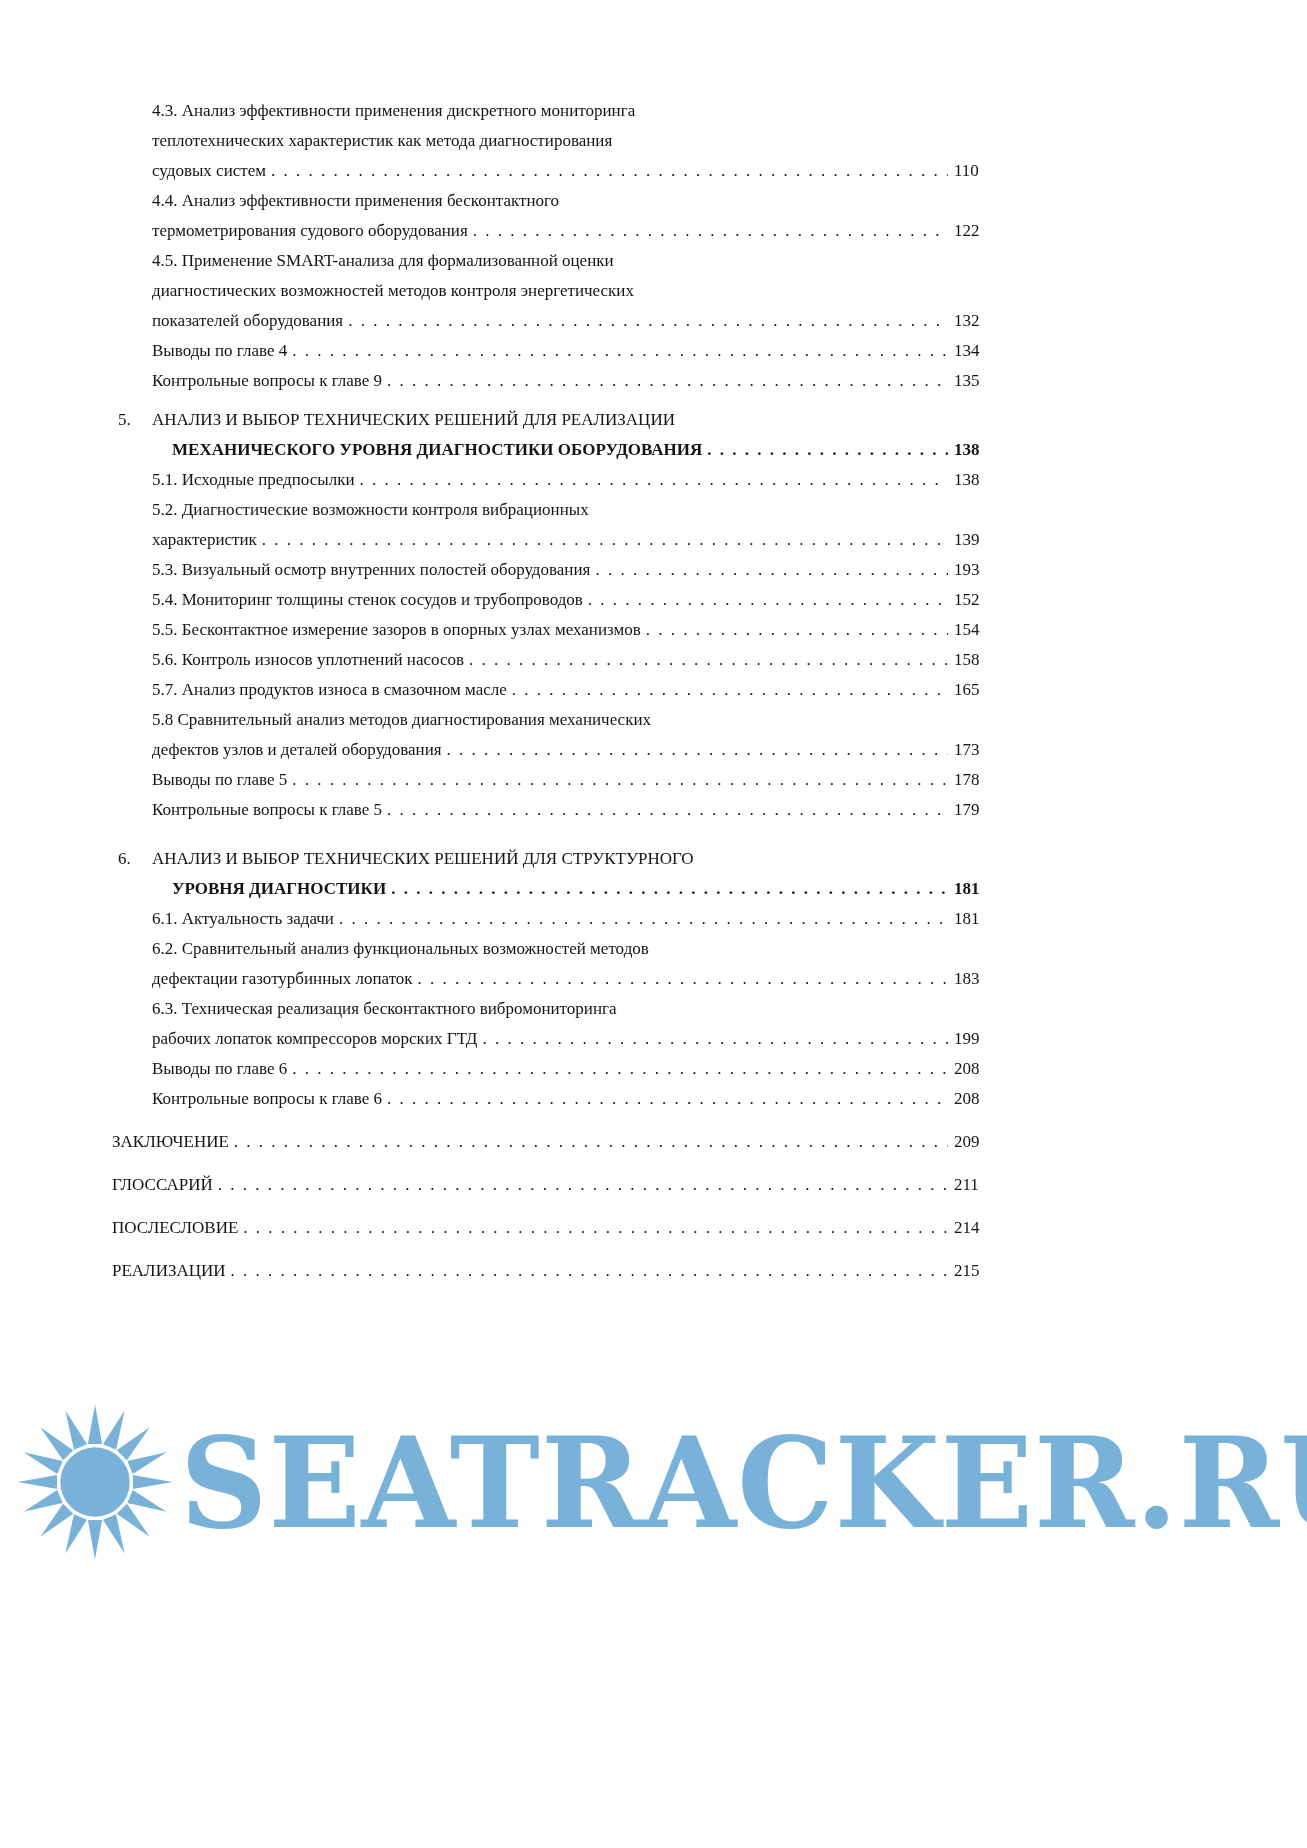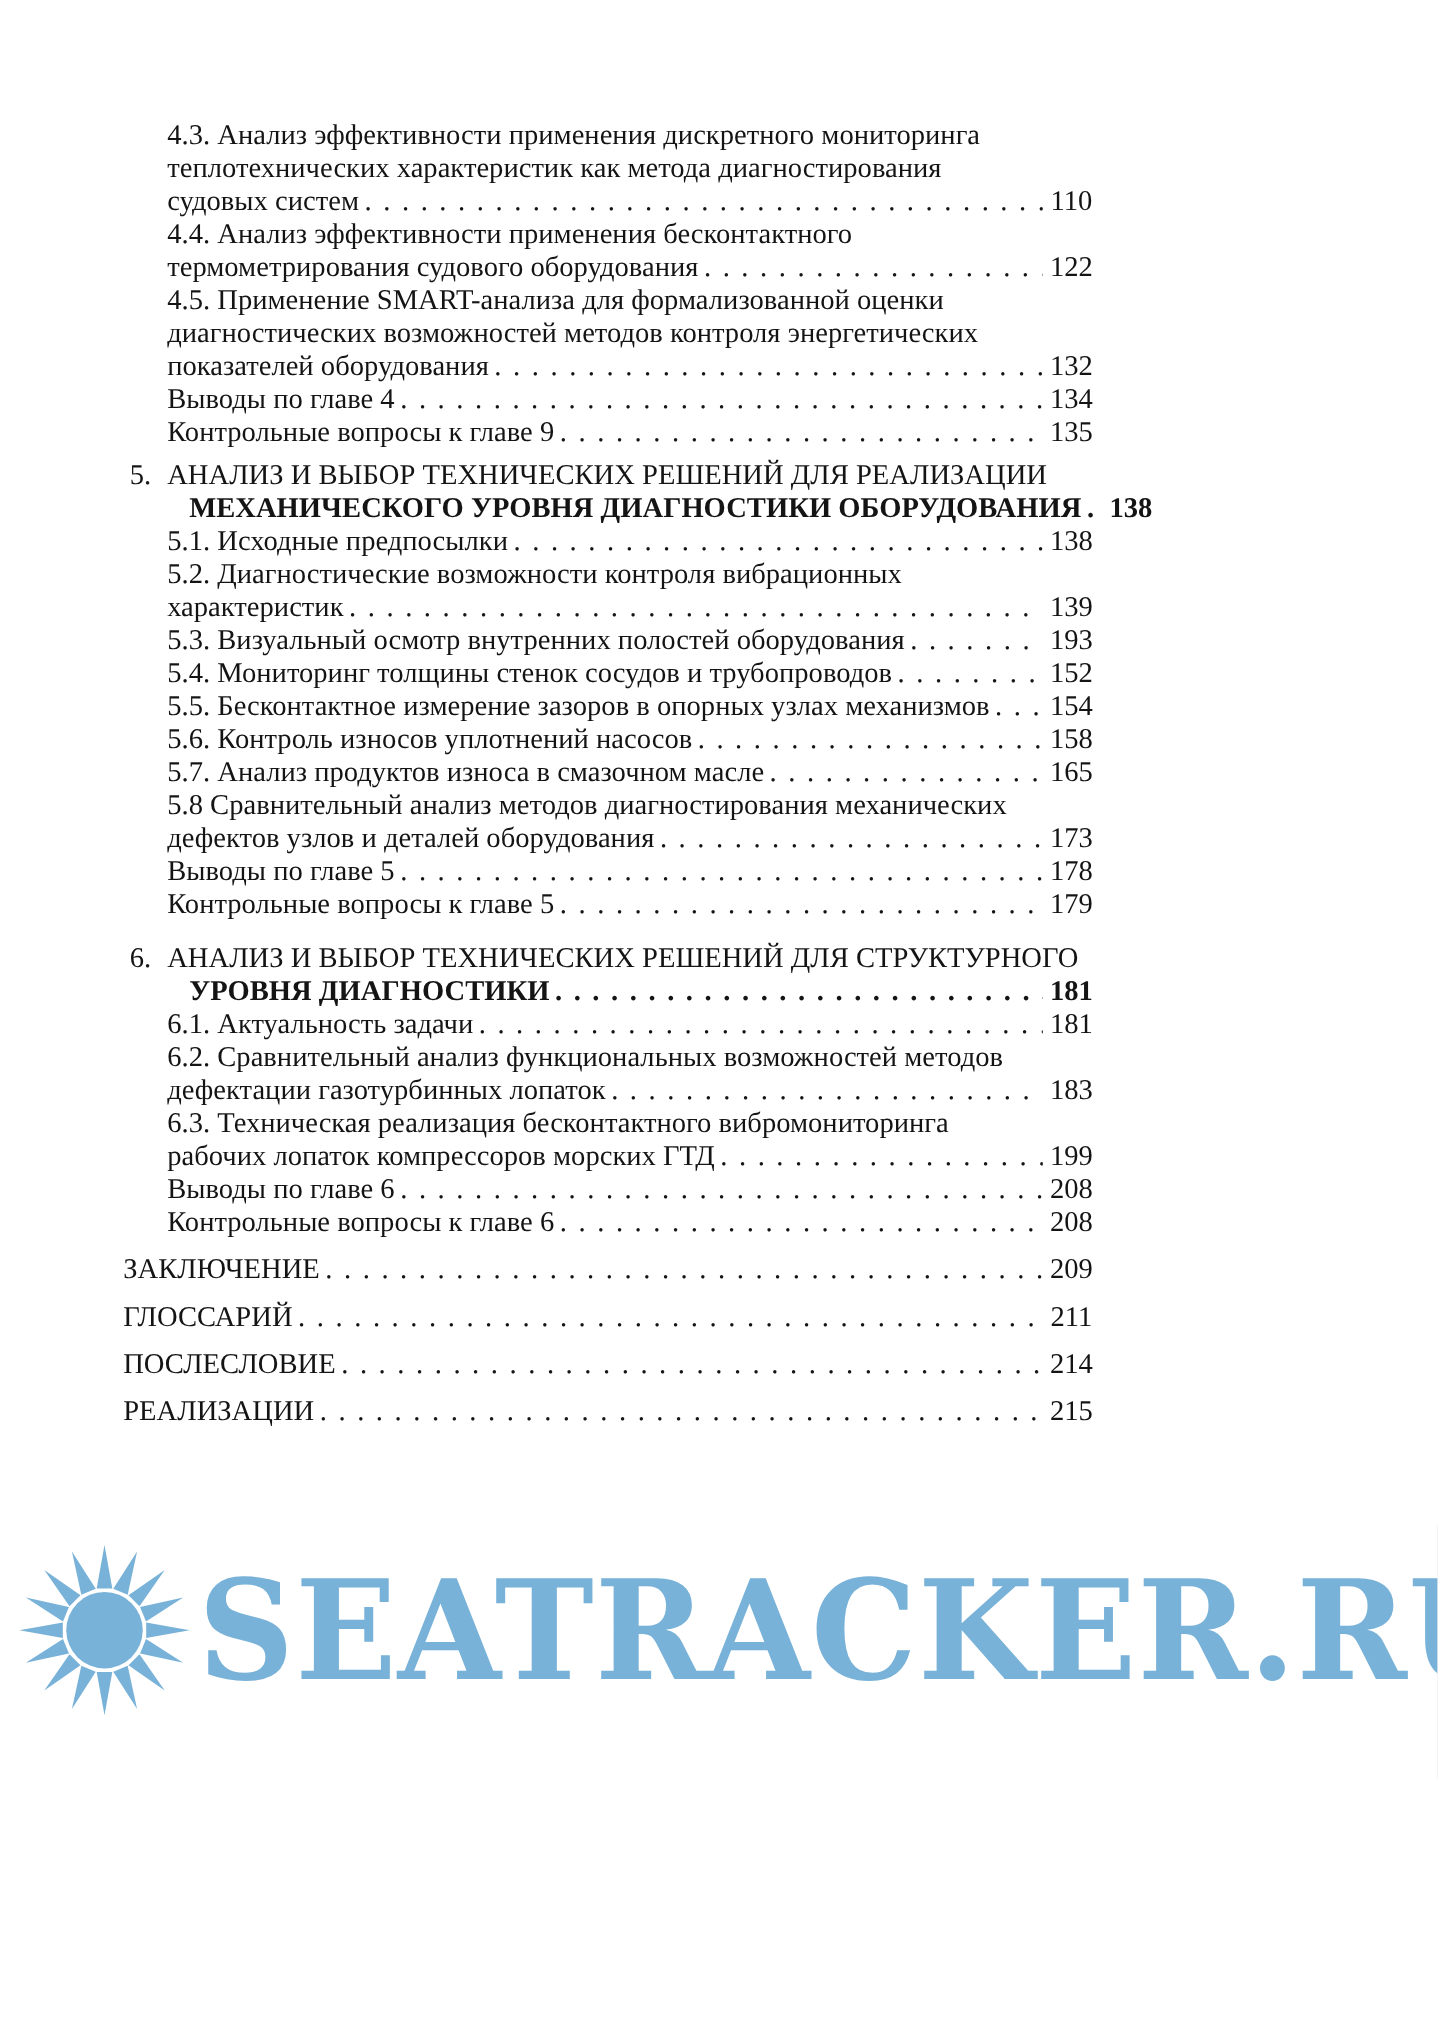--- a/index.html
+++ b/index.html
@@ -11,23 +11,23 @@
     background: #ffffff;
     overflow: hidden;
     font-family: "Liberation Serif", "DejaVu Serif", serif;
     color: #141414;
   }
 
   
   .toc {
     position: absolute;
     left: 112px;
-    top: 108px;
+    top: 96px;
     width: 882px;
-    font-size: 26px;
+    font-size: 17px;
     line-height: 30px;
   }
   .entry { position: relative; }
   .entry.gap-sm { margin-top: 9px; }
   .entry.gap-md { margin-top: 13px; }
   .entry.gap-lg { margin-top: 19px; }
 
   .entry .line {
     margin-left: 40px;
     display: flex;
@@ -45,21 +45,21 @@
     flex: 1 1 auto;
     overflow: hidden;
     white-space: nowrap;
     margin: 0 6px 0 5px;
     min-width: 14px;
   }
   .dots::after {
     letter-spacing: 2px;
     content: ". . . . . . . . . . . . . . . . . . . . . . . . . . . . . . . . . . . . . . . . . . . . . . . . . . . . . . . . . . . . . . . . . . . . . . . . . . . . . . . . . . . . . . . . . . . . . . . . . . . . . . . . ";
   }
-  .pg { flex: 0 0 auto; text-align: center; min-width: 40px; }
+  .pg { flex: 0 0 auto; text-align: left; min-width: 40px; }
 
   
   .watermark {
     position: absolute;
     left: 16px;
     right: 0;
     top: 1390px;
     height: 184px;
     display: flex;
     align-items: center;

